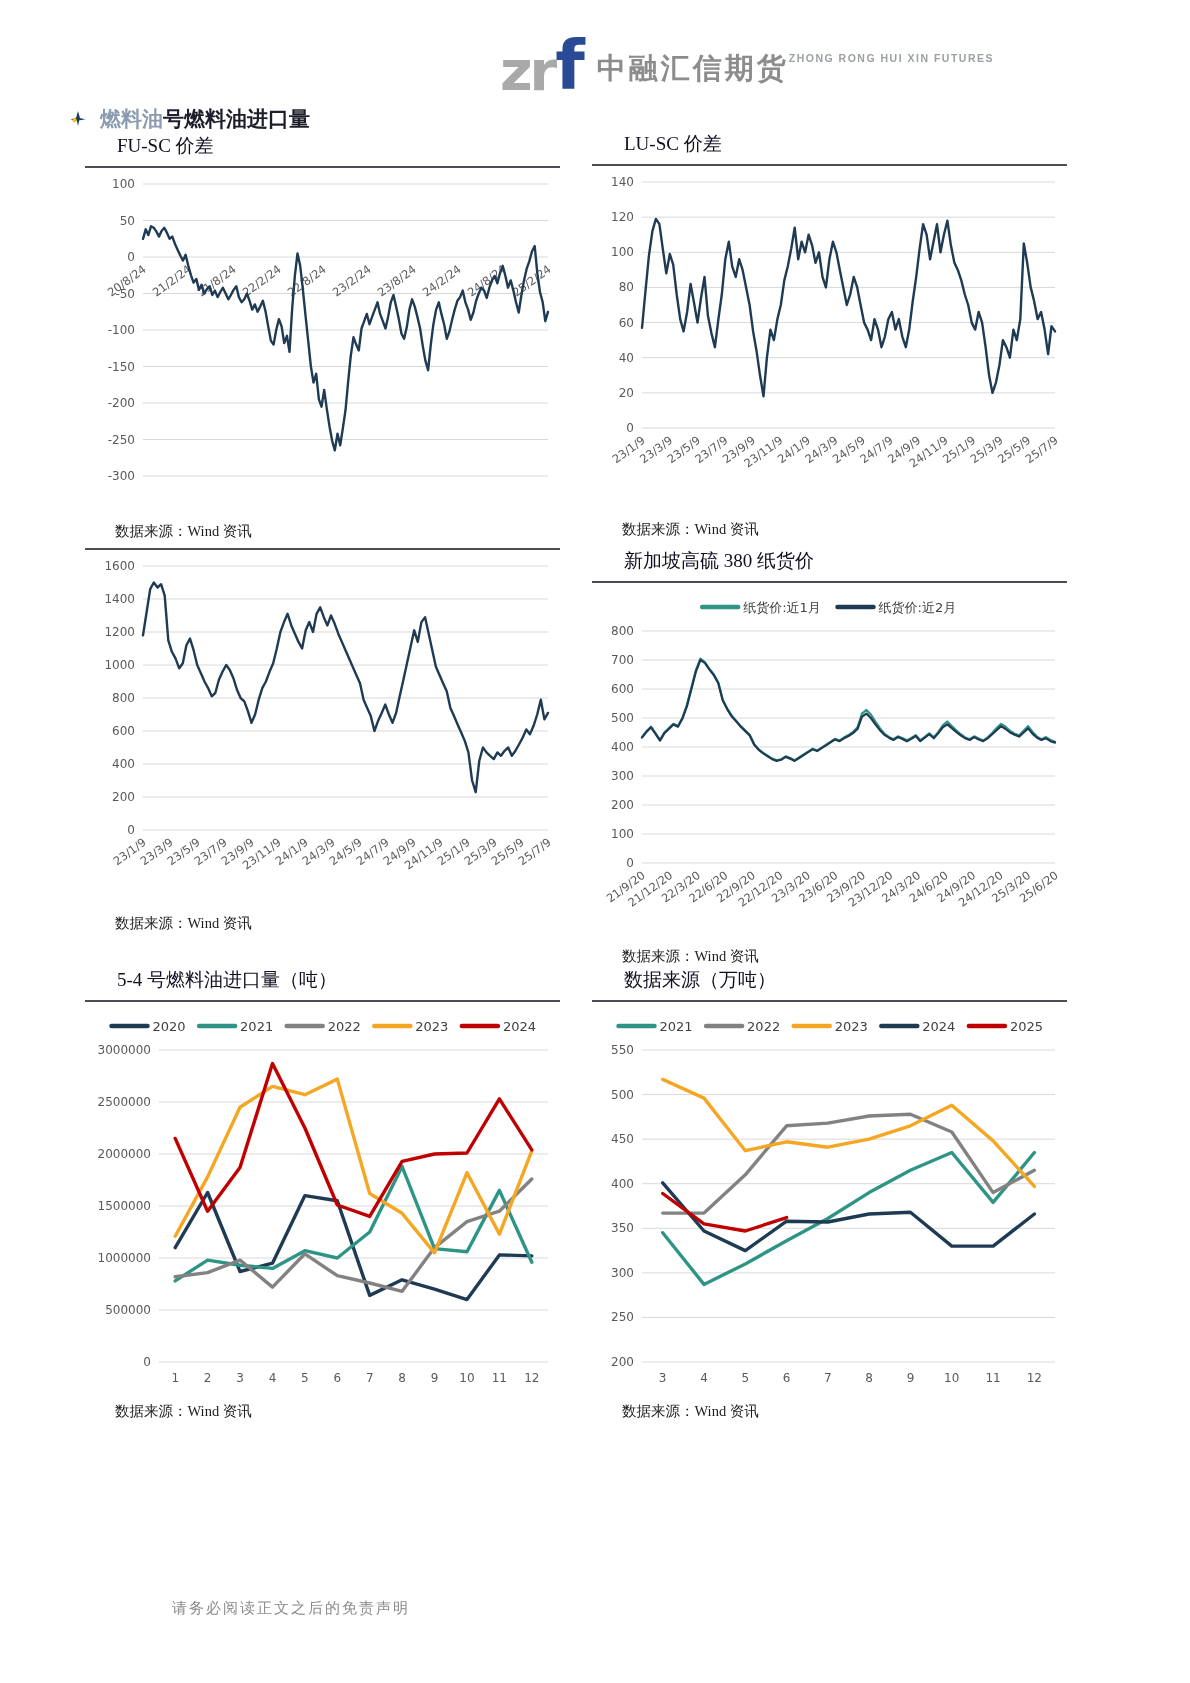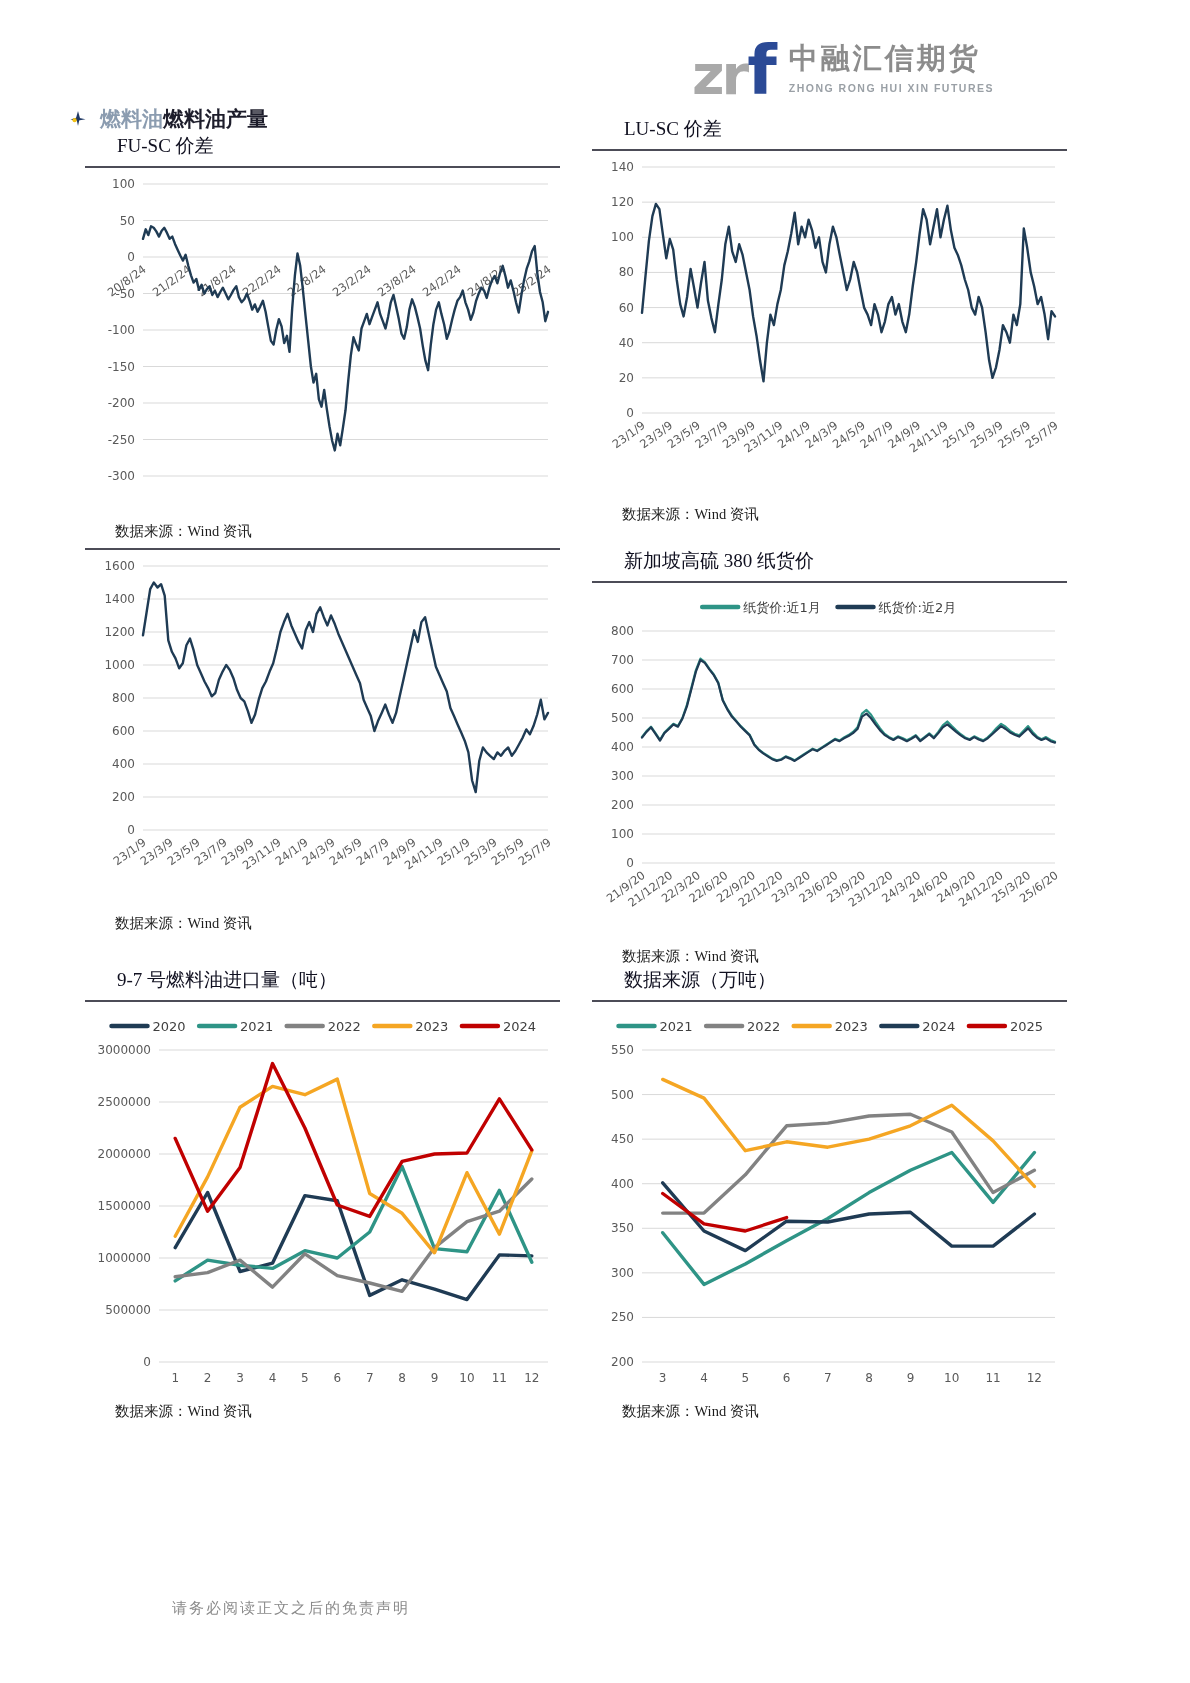--- a/index.html
+++ b/index.html
@@ -3,31 +3,31 @@
 <meta charset="utf-8">
 <style>
   html,body{margin:0;padding:0;background:#ffffff;}
   .page{position:relative;width:1120px;height:1683px;background:#fff;overflow:hidden;
         font-family:"Liberation Sans",sans-serif;margin-top:15px;}
   
   .logo{position:absolute;top:24px;right:126px;display:flex;align-items:flex-end;gap:12px;}
   .logo-mark{display:flex;align-items:flex-end;line-height:0.8;font-family:"DejaVu Sans",sans-serif;font-weight:bold;}
   .logo-zr{color:#a9a9a9;font-size:56px;letter-spacing:-3px;}
   .logo-f{color:#2b4a96;font-size:68px;margin-left:1px;}
-  .logo-text{display:flex;flex-direction:column;padding-bottom:4px;}
+  .logo-text{display:flex;flex-direction:row;padding-bottom:4px;}
   .logo-cn{color:#8c8c8c;font-size:29px;font-weight:700;letter-spacing:3px;font-family:"DejaVu Sans",sans-serif;}
   .logo-en{color:#9aa0a6;font-size:10.5px;letter-spacing:1.5px;margin-top:3px;font-weight:700;}
   
   .section-header{position:absolute;top:90px;left:70px;display:flex;align-items:center;gap:14px;
       font-family:"Liberation Serif",serif;font-size:21px;font-weight:700;}
   .hl{color:#8b9cb0;}
   .rest{color:#1d1d2b;}
   
   .chart-block{position:absolute;width:475px;}
-  .cb0{left:85px;top:118px;}  .cb1{left:592px;top:101px;}
+  .cb0{left:85px;top:118px;}  .cb1{left:592px;top:116px;}
   .cb2{left:85px;top:533px;}  .cb3{left:592px;top:533px;}
   .cb4{left:85px;top:952px;}  .cb5{left:592px;top:952px;}
   .chart-title{font-family:"Liberation Serif",serif;font-size:19px;font-weight:400;color:#101020;
       padding-left:32px;margin-bottom:7px;white-space:nowrap;}
   .rule{border-top:2.5px solid #4c4c57;margin-bottom:2px;}
   svg.chart{display:block;}
   .source{font-family:"Liberation Serif",serif;font-size:14.5px;color:#1c1c1c;padding-left:30px;margin-top:6px;}
   .footer{position:absolute;left:172px;top:1584px;font-family:Liberation Serif, serif;
       font-size:15px;color:#8a8a8a;letter-spacing:2px;}
 </style>
@@ -47,21 +47,21 @@
     </div>
   </div>
 
   <div class="section-header">
     <svg width="16" height="16" viewBox="0 0 16 16">
       <path d="M8 0 L9.8 6.5 L8 15 L6.2 6.5 Z" fill="#1f3864"></path>
       <path d="M0.5 8.5 L7 6.6 L15.5 8.2 L7 9.8 Z" fill="#1f3864"></path>
       <circle cx="4.6" cy="9.2" r="2.1" fill="#f2c114"></circle>
     </svg>
     <div>
-      <span class="hl">燃料油</span><span class="rest">燃料油产量</span>
+      <span class="hl">燃料油</span><span class="rest">号燃料油进口量</span>
     </div>
   </div>
 
   <div class="chart-block cb0">
     <div class="chart-title">FU-SC 价差</div>
     <div class="rule"></div>
     <svg class="chart" viewBox="0 0 475 346" width="475" height="346">
         <line x1="58" y1="306" x2="463" y2="306" stroke="#d9d9d9" stroke-width="1"></line>
         <text x="50" y="310" text-anchor="end" fill="#595959" font-size="12" font-family="DejaVu Sans, sans-serif">-300</text>
         <line x1="58" y1="269.5" x2="463" y2="269.5" stroke="#d9d9d9" stroke-width="1"></line>
@@ -220,21 +220,21 @@
         <polyline points="50.0,152.7 54.5,146.9 59.0,142.3 63.5,148.9 68.0,155.6 72.4,148.1 76.9,144.0 81.4,139.4 85.9,141.7 90.4,133.6 94.9,121.4 99.4,104.0 103.9,86.6 108.4,75.0 112.8,77.9 117.3,84.3 121.8,90.1 126.3,98.2 130.8,115.6 135.3,124.3 139.8,131.6 144.3,136.5 148.8,141.7 153.3,146.1 157.7,150.4 162.2,159.7 166.7,164.9 171.2,168.4 175.7,171.3 180.2,174.2 184.7,175.9 189.2,174.8 193.7,171.9 198.1,173.6 202.6,175.9 207.1,173.0 211.6,170.1 216.1,167.2 220.6,164.3 225.1,166.1 229.6,163.2 234.1,160.3 238.5,157.4 243.0,154.5 247.5,156.2 252.0,153.3 256.5,151.0 261.0,148.1 265.5,144.0 270.0,131.6 274.5,128.6 278.9,133.0 283.4,139.4 287.9,145.2 292.4,149.8 296.9,152.7 301.4,155.0 305.9,152.1 310.4,153.9 314.9,156.2 319.3,153.9 323.8,151.0 328.3,156.2 332.8,152.7 337.3,149.2 341.8,153.3 346.3,148.1 350.8,142.3 355.3,139.4 359.8,143.1 364.2,146.9 368.7,150.4 373.2,153.3 377.7,155.0 382.2,152.1 386.7,154.5 391.2,156.2 395.7,153.3 400.2,149.2 404.6,145.2 409.1,141.1 413.6,144.0 418.1,147.5 422.6,149.8 427.1,151.6 431.6,147.5 436.1,143.4 440.6,148.9 445.0,152.7 449.5,155.0 454.0,153.3 458.5,156.2 463.0,157.6" fill="none" stroke="#1f3b54" stroke-width="2.2" stroke-linejoin="round" stroke-linecap="round"></polyline>
         <line x1="110.2" y1="22" x2="146.2" y2="22" stroke="#2e9486" stroke-width="4.5" stroke-linecap="round"></line>
         <text x="151.2" y="26.5" fill="#404040" font-size="13" font-family="DejaVu Sans, sans-serif">纸货价:近1月</text>
         <line x1="245.5" y1="22" x2="281.5" y2="22" stroke="#1f3b54" stroke-width="4.5" stroke-linecap="round"></line>
         <text x="286.5" y="26.5" fill="#404040" font-size="13" font-family="DejaVu Sans, sans-serif">纸货价:近2月</text>
       </svg>
     <div class="source">数据来源：Wind 资讯</div>
   </div>
 
   <div class="chart-block cb4">
-    <div class="chart-title">9-7 号燃料油进口量（吨）</div>
+    <div class="chart-title">5-4 号燃料油进口量（吨）</div>
     <div class="rule"></div>
     <svg class="chart" viewBox="0 0 475 392" width="475" height="392">
         <line x1="74" y1="358" x2="463" y2="358" stroke="#d9d9d9" stroke-width="1"></line>
         <text x="66" y="362" text-anchor="end" fill="#595959" font-size="12" font-family="DejaVu Sans, sans-serif">0</text>
         <line x1="74" y1="306" x2="463" y2="306" stroke="#d9d9d9" stroke-width="1"></line>
         <text x="66" y="310" text-anchor="end" fill="#595959" font-size="12" font-family="DejaVu Sans, sans-serif">500000</text>
         <line x1="74" y1="254" x2="463" y2="254" stroke="#d9d9d9" stroke-width="1"></line>
         <text x="66" y="258" text-anchor="end" fill="#595959" font-size="12" font-family="DejaVu Sans, sans-serif">1000000</text>
         <line x1="74" y1="202" x2="463" y2="202" stroke="#d9d9d9" stroke-width="1"></line>
         <text x="66" y="206" text-anchor="end" fill="#595959" font-size="12" font-family="DejaVu Sans, sans-serif">1500000</text>

